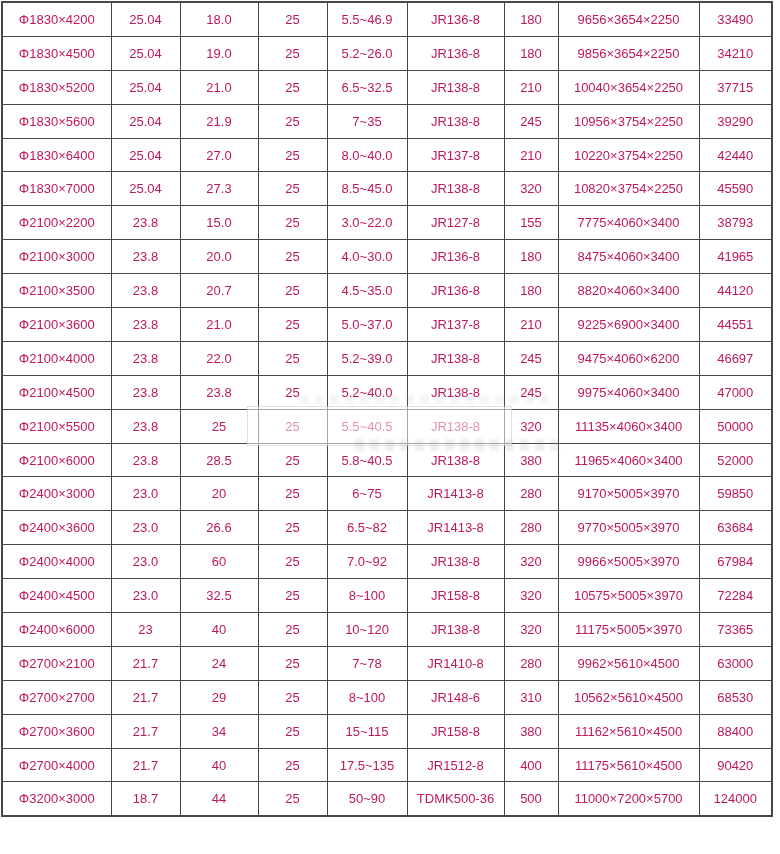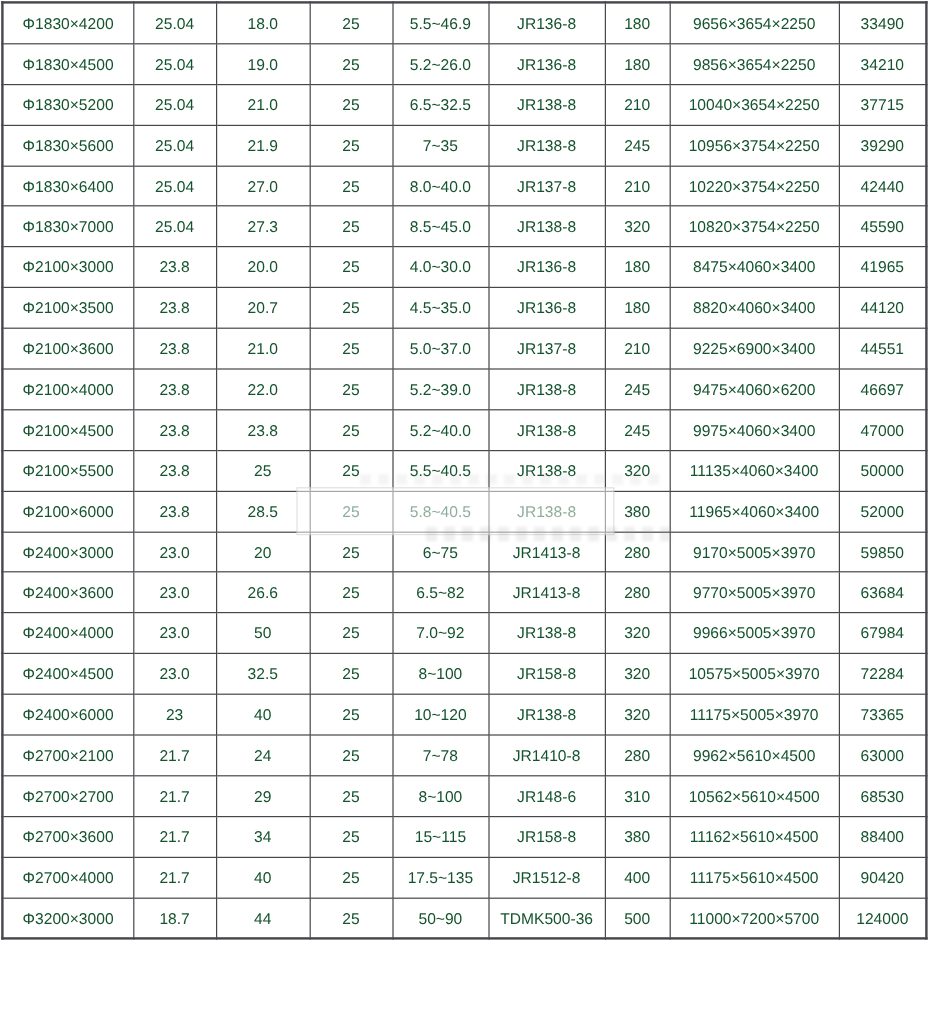--- a/index.html
+++ b/index.html
@@ -15,21 +15,21 @@
     overflow: hidden;
     font-family: "Liberation Sans", sans-serif;
   }
   table.spec-table {
     border-collapse: collapse;
     table-layout: fixed;
     width: 766px;
     margin: 1px;
     font-family: "Liberation Sans", sans-serif;
     font-size: 13px;
-    color: #14532d;
+    color: #be185d;
   }
   table.spec-table td {
     border: 1px solid #46474b;
     text-align: center;
     vertical-align: middle;
     height: 32.9px;
     padding: 0 2px;
     overflow: hidden;
     white-space: nowrap;
   }
@@ -149,20 +149,31 @@
           <td>25.04</td>
           <td>27.3</td>
           <td>25</td>
           <td>8.5~45.0</td>
           <td>JR138-8</td>
           <td>320</td>
           <td>10820×3754×2250</td>
           <td>45590</td>
         </tr>
         <tr>
+          <td>Φ2100×2200</td>
+          <td>23.8</td>
+          <td>15.0</td>
+          <td>25</td>
+          <td>3.0~22.0</td>
+          <td>JR127-8</td>
+          <td>155</td>
+          <td>7775×4060×3400</td>
+          <td>38793</td>
+        </tr>
+        <tr>
           <td>Φ2100×3000</td>
           <td>23.8</td>
           <td>20.0</td>
           <td>25</td>
           <td>4.0~30.0</td>
           <td>JR136-8</td>
           <td>180</td>
           <td>8475×4060×3400</td>
           <td>41965</td>
         </tr>
@@ -250,21 +261,21 @@
           <td>25</td>
           <td>6.5~82</td>
           <td>JR1413-8</td>
           <td>280</td>
           <td>9770×5005×3970</td>
           <td>63684</td>
         </tr>
         <tr>
           <td>Φ2400×4000</td>
           <td>23.0</td>
-          <td>50</td>
+          <td>60</td>
           <td>25</td>
           <td>7.0~92</td>
           <td>JR138-8</td>
           <td>320</td>
           <td>9966×5005×3970</td>
           <td>67984</td>
         </tr>
         <tr>
           <td>Φ2400×4500</td>
           <td>23.0</td>

